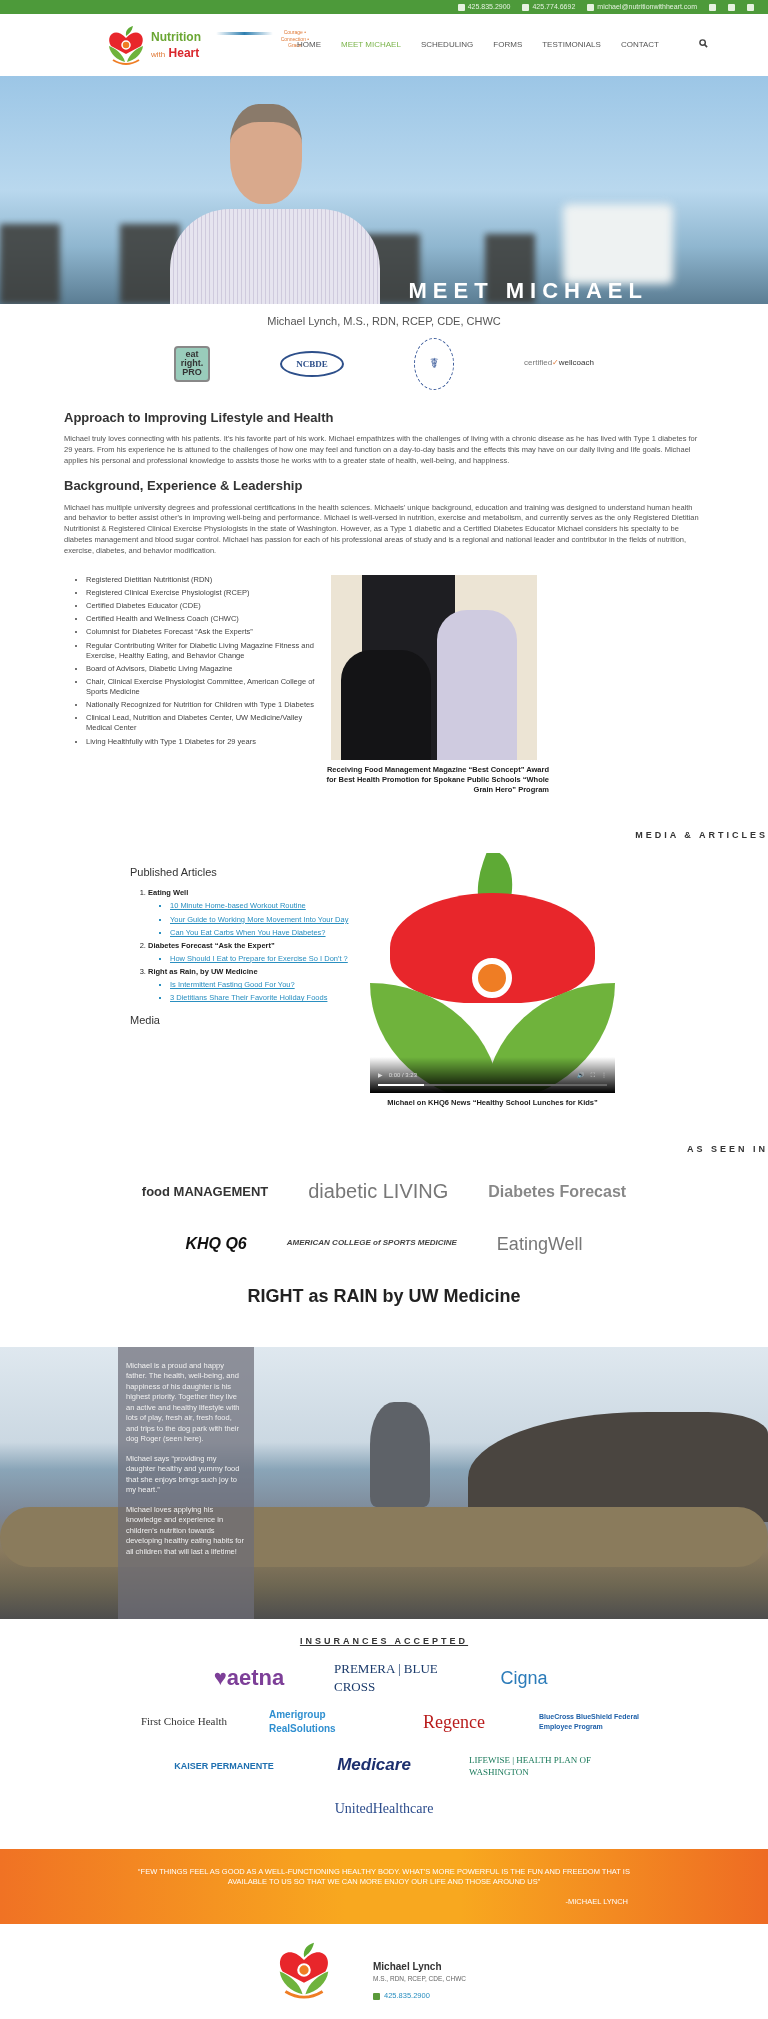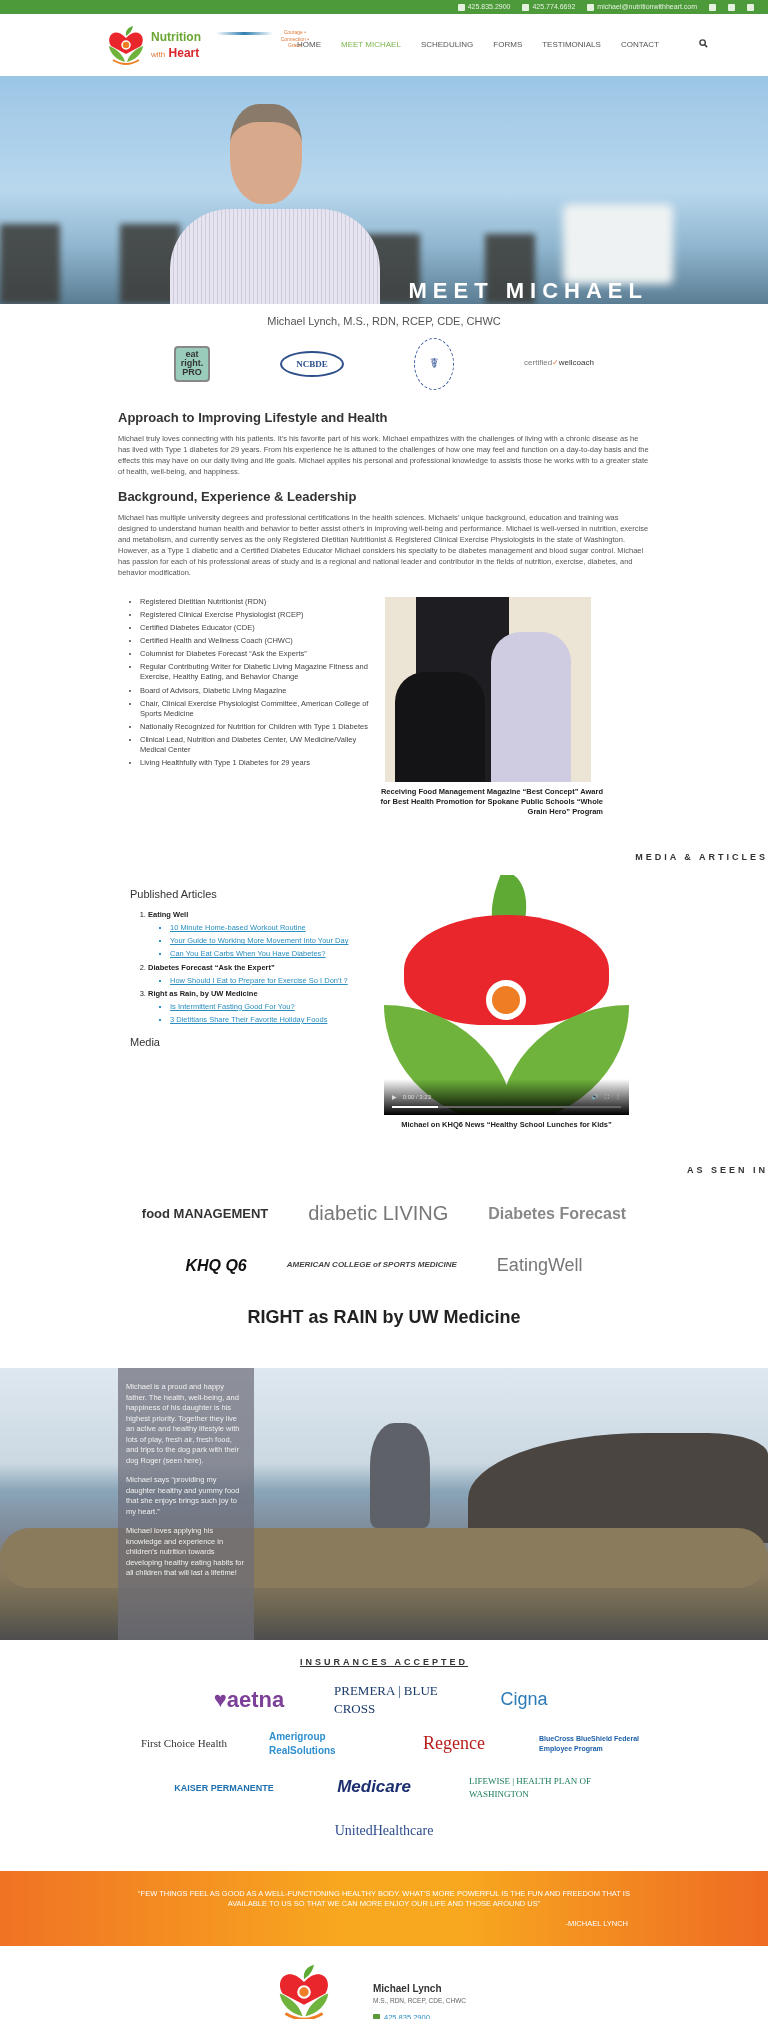--- a/index.html
+++ b/index.html
@@ -27,33 +27,33 @@
 .hero .shirt{position:absolute;left:0;bottom:0;width:210px;height:95px;background:repeating-linear-gradient(90deg,#e6e4ef 0 3px,#cfcadd 3px 4px);border-radius:60px 60px 0 0}
 .hero h1{position:absolute;right:120px;bottom:-2px;font-size:22px;letter-spacing:6px;color:#fff;font-weight:bold}
 .subtitle{text-align:center;font-size:11px;color:#555;margin-top:10px}
 .certs{display:flex;justify-content:center;gap:70px;align-items:center;height:70px}
 .cert{display:flex;align-items:center;justify-content:center;font-size:9px;color:#333}
 .cert.eat{width:36px;height:36px;border:2px solid #888;border-radius:4px;background:#9cb;flex-direction:column;font-weight:bold;line-height:1}
 .cert.ncbde{width:64px;height:26px;border:2px solid #2d4f8a;border-radius:50%;font-weight:bold;color:#2d4f8a;font-family:"Liberation Serif",serif}
 .cert.seal{width:40px;height:52px;border:1px dashed #3a5a9a;border-radius:50%;color:#3a5a9a;font-size:14px}
 .cert.well{color:#777;font-size:8px}
 .cert.well b{color:#333;font-weight:normal}
-.content{padding:0 118px}
+.content{padding:0 64px}
 h2{font-size:13px;color:#333;margin:10px 0 8px}
 .content p{font-size:7.5px;color:#555;line-height:1.45}
 .cred{display:flex;margin-top:18px}
 .cred ul{width:255px;padding-left:22px;list-style:disc}
 .cred li{font-size:7.5px;color:#444;margin-bottom:3px}
 .award{width:230px;text-align:right}
 .award .photo{width:206px;height:185px;margin:0 auto;background:linear-gradient(90deg,#ece4d4 0 15%,#1e1e22 15% 60%,#ece4d4 60%);position:relative}
 .award .photo .p1{position:absolute;left:10px;bottom:0;width:90px;height:110px;background:#141416;border-radius:30px 30px 0 0}
 .award .photo .p2{position:absolute;right:20px;bottom:0;width:80px;height:150px;background:#cfcbe0;border-radius:30px 30px 0 0}
 .award .cap{font-size:7.5px;font-weight:bold;color:#222;margin-top:5px}
 .sec-title{text-align:right;font-size:9px;letter-spacing:3px;font-weight:bold;color:#333;margin:34px 0 20px}
-.media{display:flex;gap:14px;padding:0 130px}
+.media{display:flex;padding:0 130px}
 .media .left{width:240px}
 .media h3{font-size:11px;font-weight:normal;color:#333;margin:4px 0 8px}
 .media ol{padding-left:18px;margin-bottom:10px}
 .media ol>li{font-size:7.5px;color:#222;margin-bottom:3px}
 .media ol>li>b{font-weight:bold}
 .media ul{list-style:square;padding-left:22px;color:#bbb}
 .media ul li{font-size:7.5px;margin:3px 0;color:#2a8fc0}
 .media ul li.plain{color:#555}
 .video{width:245px;margin-top:-8px}
 .video .frame{width:245px;height:240px;position:relative;background:#fff;overflow:hidden}

